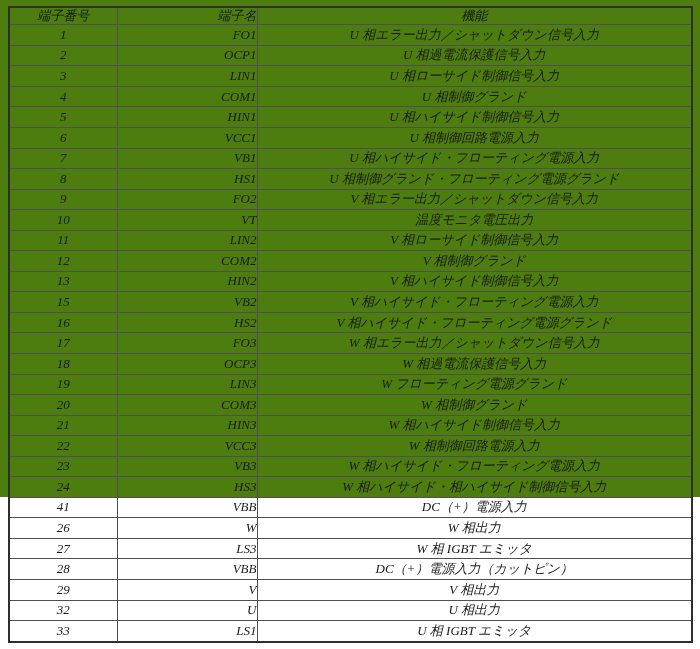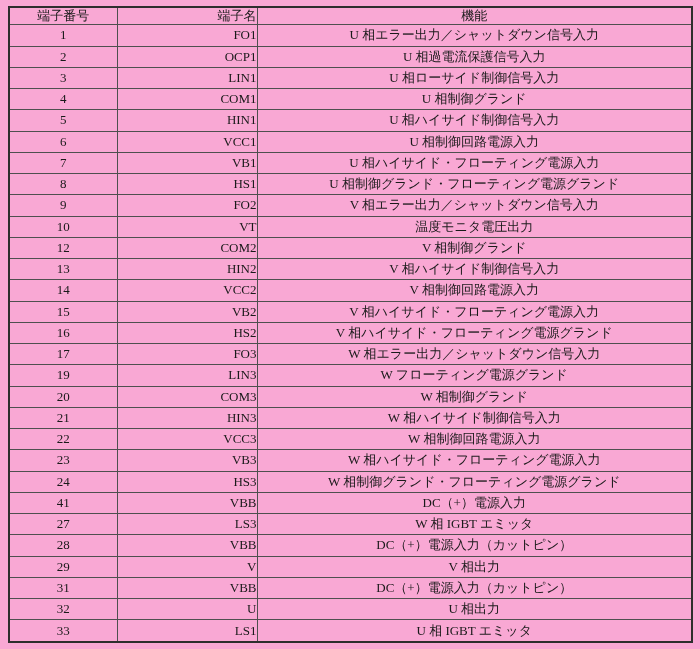--- a/index.html
+++ b/index.html
@@ -6,24 +6,25 @@
     margin: 0;
     padding: 0;
     background: #ffffff;
     width: 700px;
     height: 649px;
     overflow: hidden;
   }
   .page {
     position: relative;
     width: 700px;
-    height: 649px;
-    background: #f9a8d4;
+    height: 497px;
+    background: #4d7c0f;
     font-family: "Liberation Serif", "DejaVu Serif", serif;
     color: #1a1a1a;
+    font-style: italic;
   }
   table.pin-table {
     position: absolute;
     left: 8px;
     top: 6px;
     width: 683px;
     height: 637px;
     border-collapse: collapse;
     table-layout: fixed;
     border: 2px solid #2e2e2e;
@@ -106,50 +107,55 @@
           <td class="col-num">9</td>
           <td class="col-name">FO2</td>
           <td class="col-func">V 相エラー出力／シャットダウン信号入力</td>
         </tr>
         <tr>
           <td class="col-num">10</td>
           <td class="col-name">VT</td>
           <td class="col-func">温度モニタ電圧出力</td>
         </tr>
         <tr>
+          <td class="col-num">11</td>
+          <td class="col-name">LIN2</td>
+          <td class="col-func">V 相ローサイド制御信号入力</td>
+        </tr>
+        <tr>
           <td class="col-num">12</td>
           <td class="col-name">COM2</td>
           <td class="col-func">V 相制御グランド</td>
         </tr>
         <tr>
           <td class="col-num">13</td>
           <td class="col-name">HIN2</td>
           <td class="col-func">V 相ハイサイド制御信号入力</td>
         </tr>
         <tr>
-          <td class="col-num">14</td>
-          <td class="col-name">VCC2</td>
-          <td class="col-func">V 相制御回路電源入力</td>
-        </tr>
-        <tr>
           <td class="col-num">15</td>
           <td class="col-name">VB2</td>
           <td class="col-func">V 相ハイサイド・フローティング電源入力</td>
         </tr>
         <tr>
           <td class="col-num">16</td>
           <td class="col-name">HS2</td>
           <td class="col-func">V 相ハイサイド・フローティング電源グランド</td>
         </tr>
         <tr>
           <td class="col-num">17</td>
           <td class="col-name">FO3</td>
           <td class="col-func">W 相エラー出力／シャットダウン信号入力</td>
         </tr>
         <tr>
+          <td class="col-num">18</td>
+          <td class="col-name">OCP3</td>
+          <td class="col-func">W 相過電流保護信号入力</td>
+        </tr>
+        <tr>
           <td class="col-num">19</td>
           <td class="col-name">LIN3</td>
           <td class="col-func">W フローティング電源グランド</td>
         </tr>
         <tr>
           <td class="col-num">20</td>
           <td class="col-name">COM3</td>
           <td class="col-func">W 相制御グランド</td>
         </tr>
         <tr>
@@ -163,46 +169,46 @@
           <td class="col-func">W 相制御回路電源入力</td>
         </tr>
         <tr>
           <td class="col-num">23</td>
           <td class="col-name">VB3</td>
           <td class="col-func">W 相ハイサイド・フローティング電源入力</td>
         </tr>
         <tr>
           <td class="col-num">24</td>
           <td class="col-name">HS3</td>
-          <td class="col-func">W 相制御グランド・フローティング電源グランド</td>
+          <td class="col-func">W 相ハイサイド・相ハイサイド制御信号入力</td>
         </tr>
         <tr>
           <td class="col-num">41</td>
           <td class="col-name">VBB</td>
           <td class="col-func">DC（+）電源入力</td>
         </tr>
         <tr>
+          <td class="col-num">26</td>
+          <td class="col-name">W</td>
+          <td class="col-func">W 相出力</td>
+        </tr>
+        <tr>
           <td class="col-num">27</td>
           <td class="col-name">LS3</td>
           <td class="col-func">W 相 IGBT エミッタ</td>
         </tr>
         <tr>
           <td class="col-num">28</td>
           <td class="col-name">VBB</td>
           <td class="col-func">DC（+）電源入力（カットピン）</td>
         </tr>
         <tr>
           <td class="col-num">29</td>
           <td class="col-name">V</td>
           <td class="col-func">V 相出力</td>
-        </tr>
-        <tr>
-          <td class="col-num">31</td>
-          <td class="col-name">VBB</td>
-          <td class="col-func">DC（+）電源入力（カットピン）</td>
         </tr>
         <tr>
           <td class="col-num">32</td>
           <td class="col-name">U</td>
           <td class="col-func">U 相出力</td>
         </tr>
         <tr>
           <td class="col-num">33</td>
           <td class="col-name">LS1</td>
           <td class="col-func">U 相 IGBT エミッタ</td>

